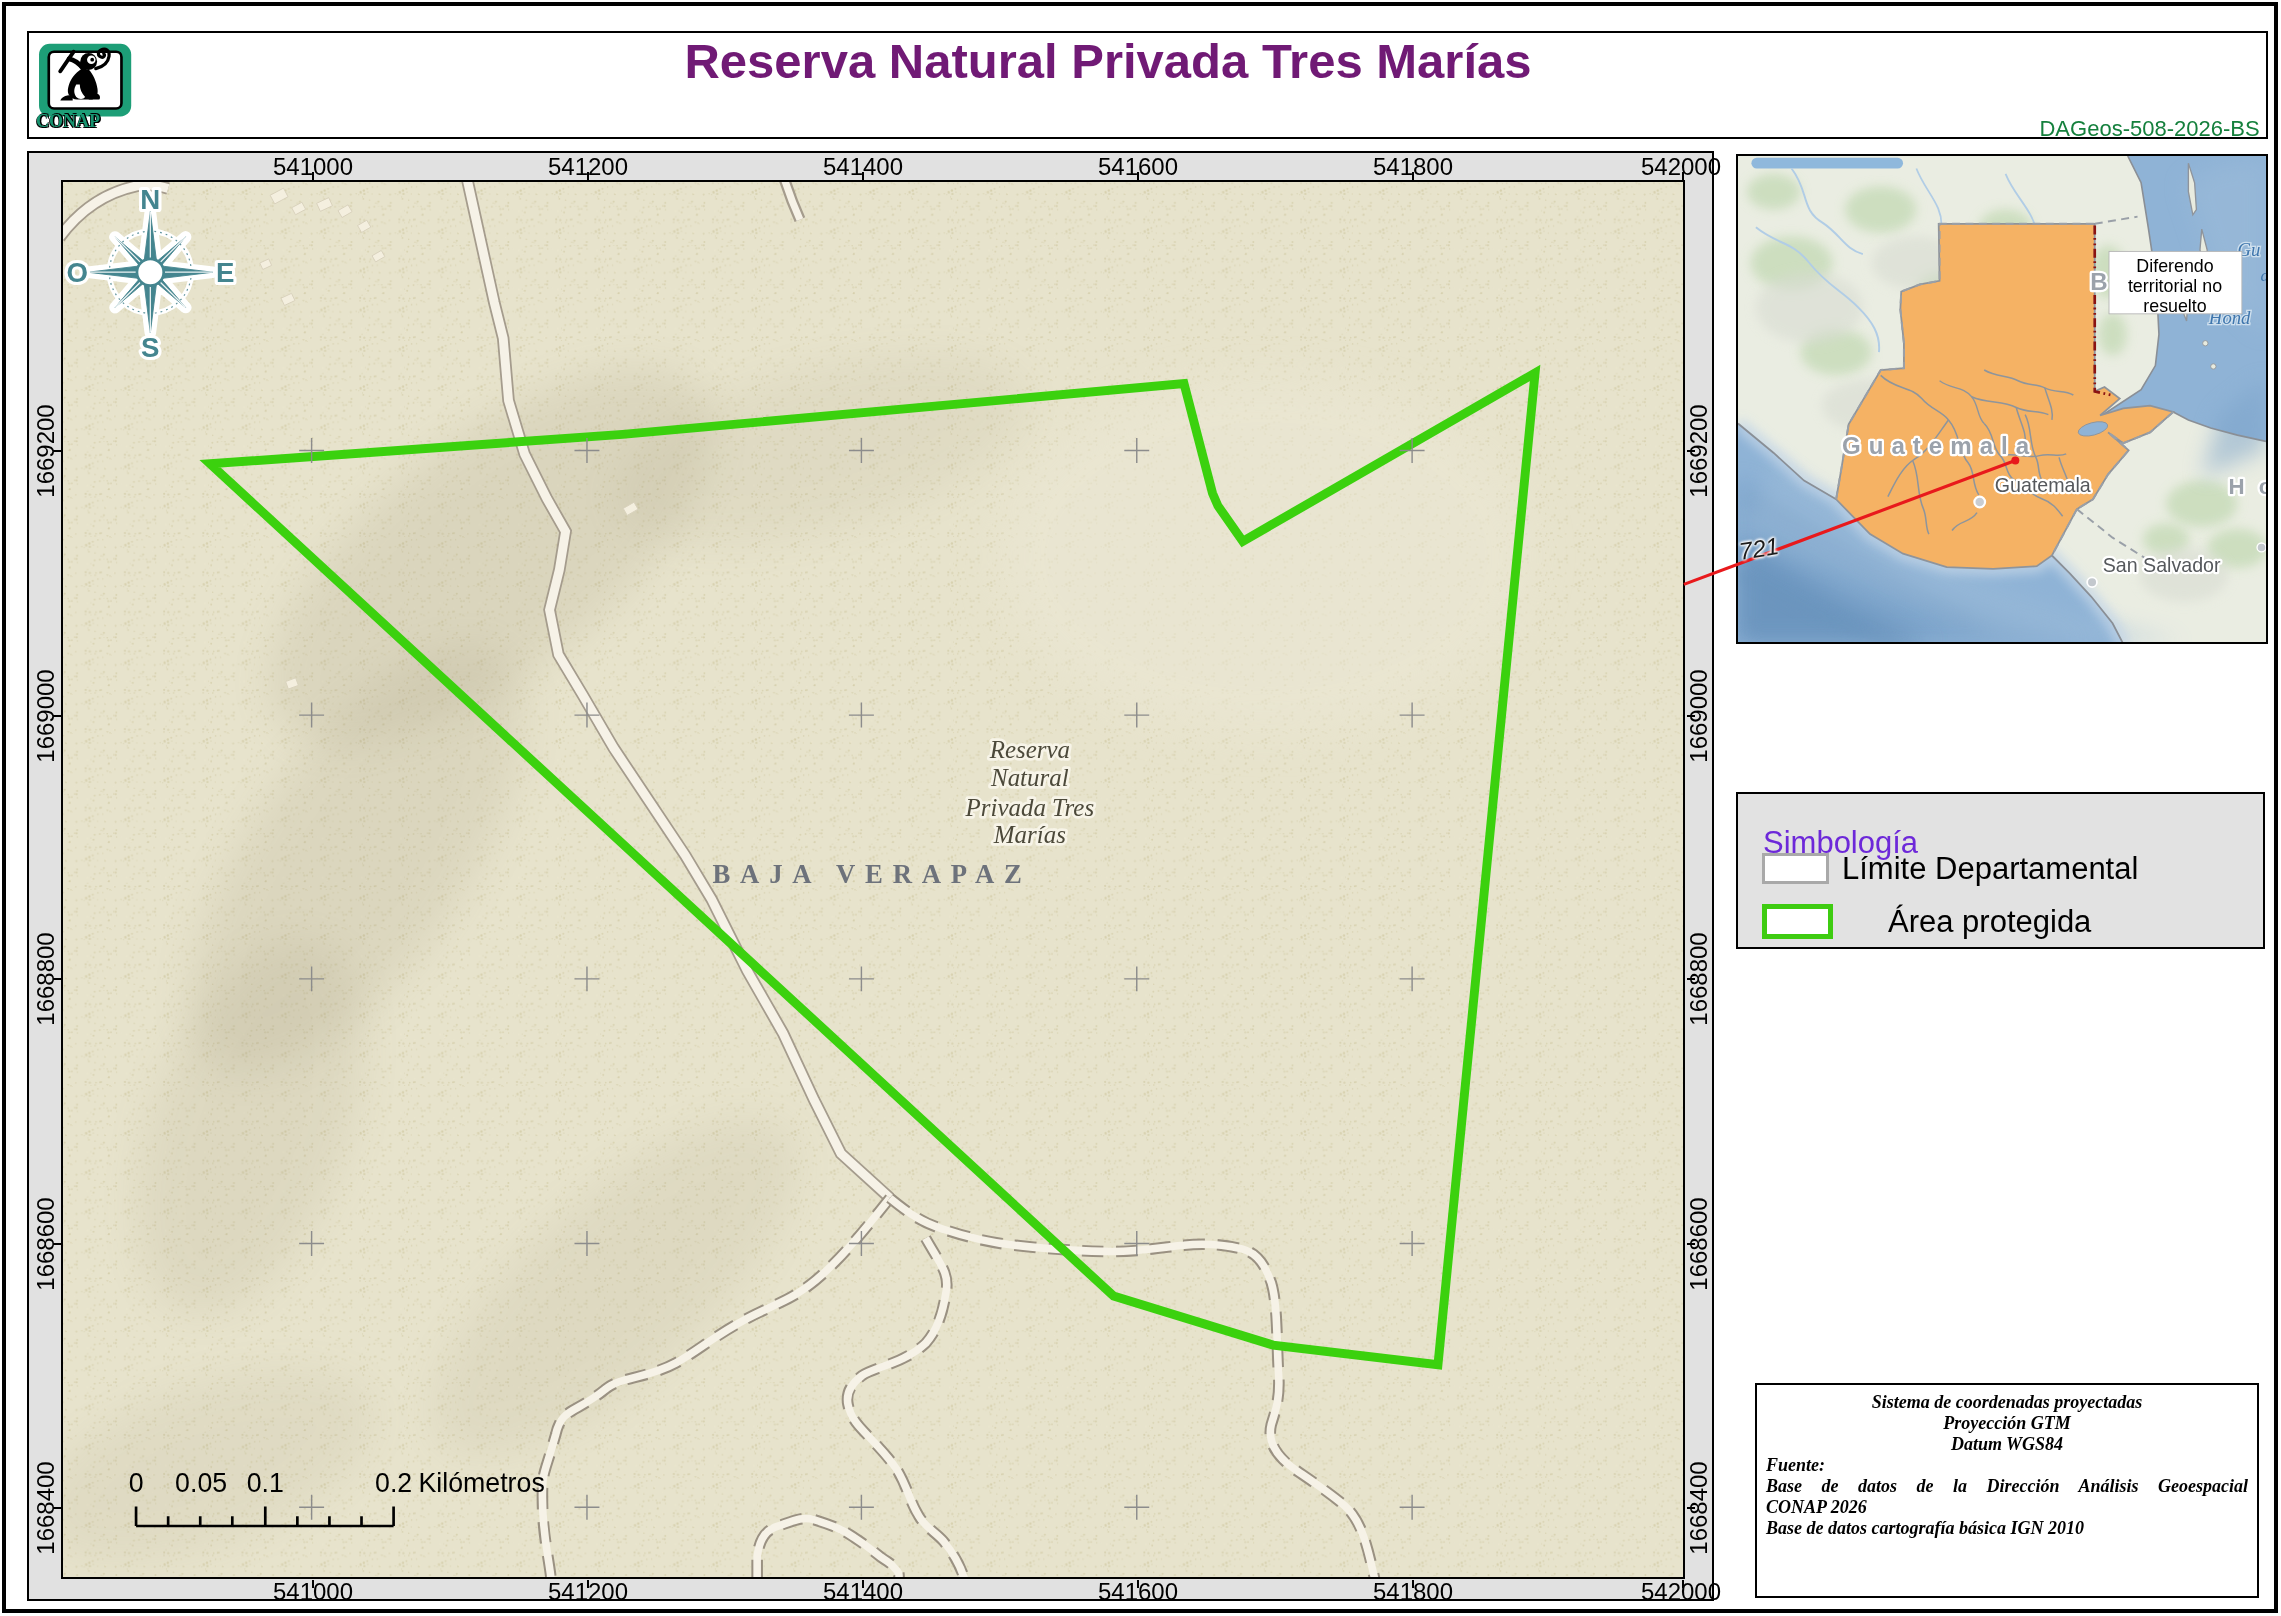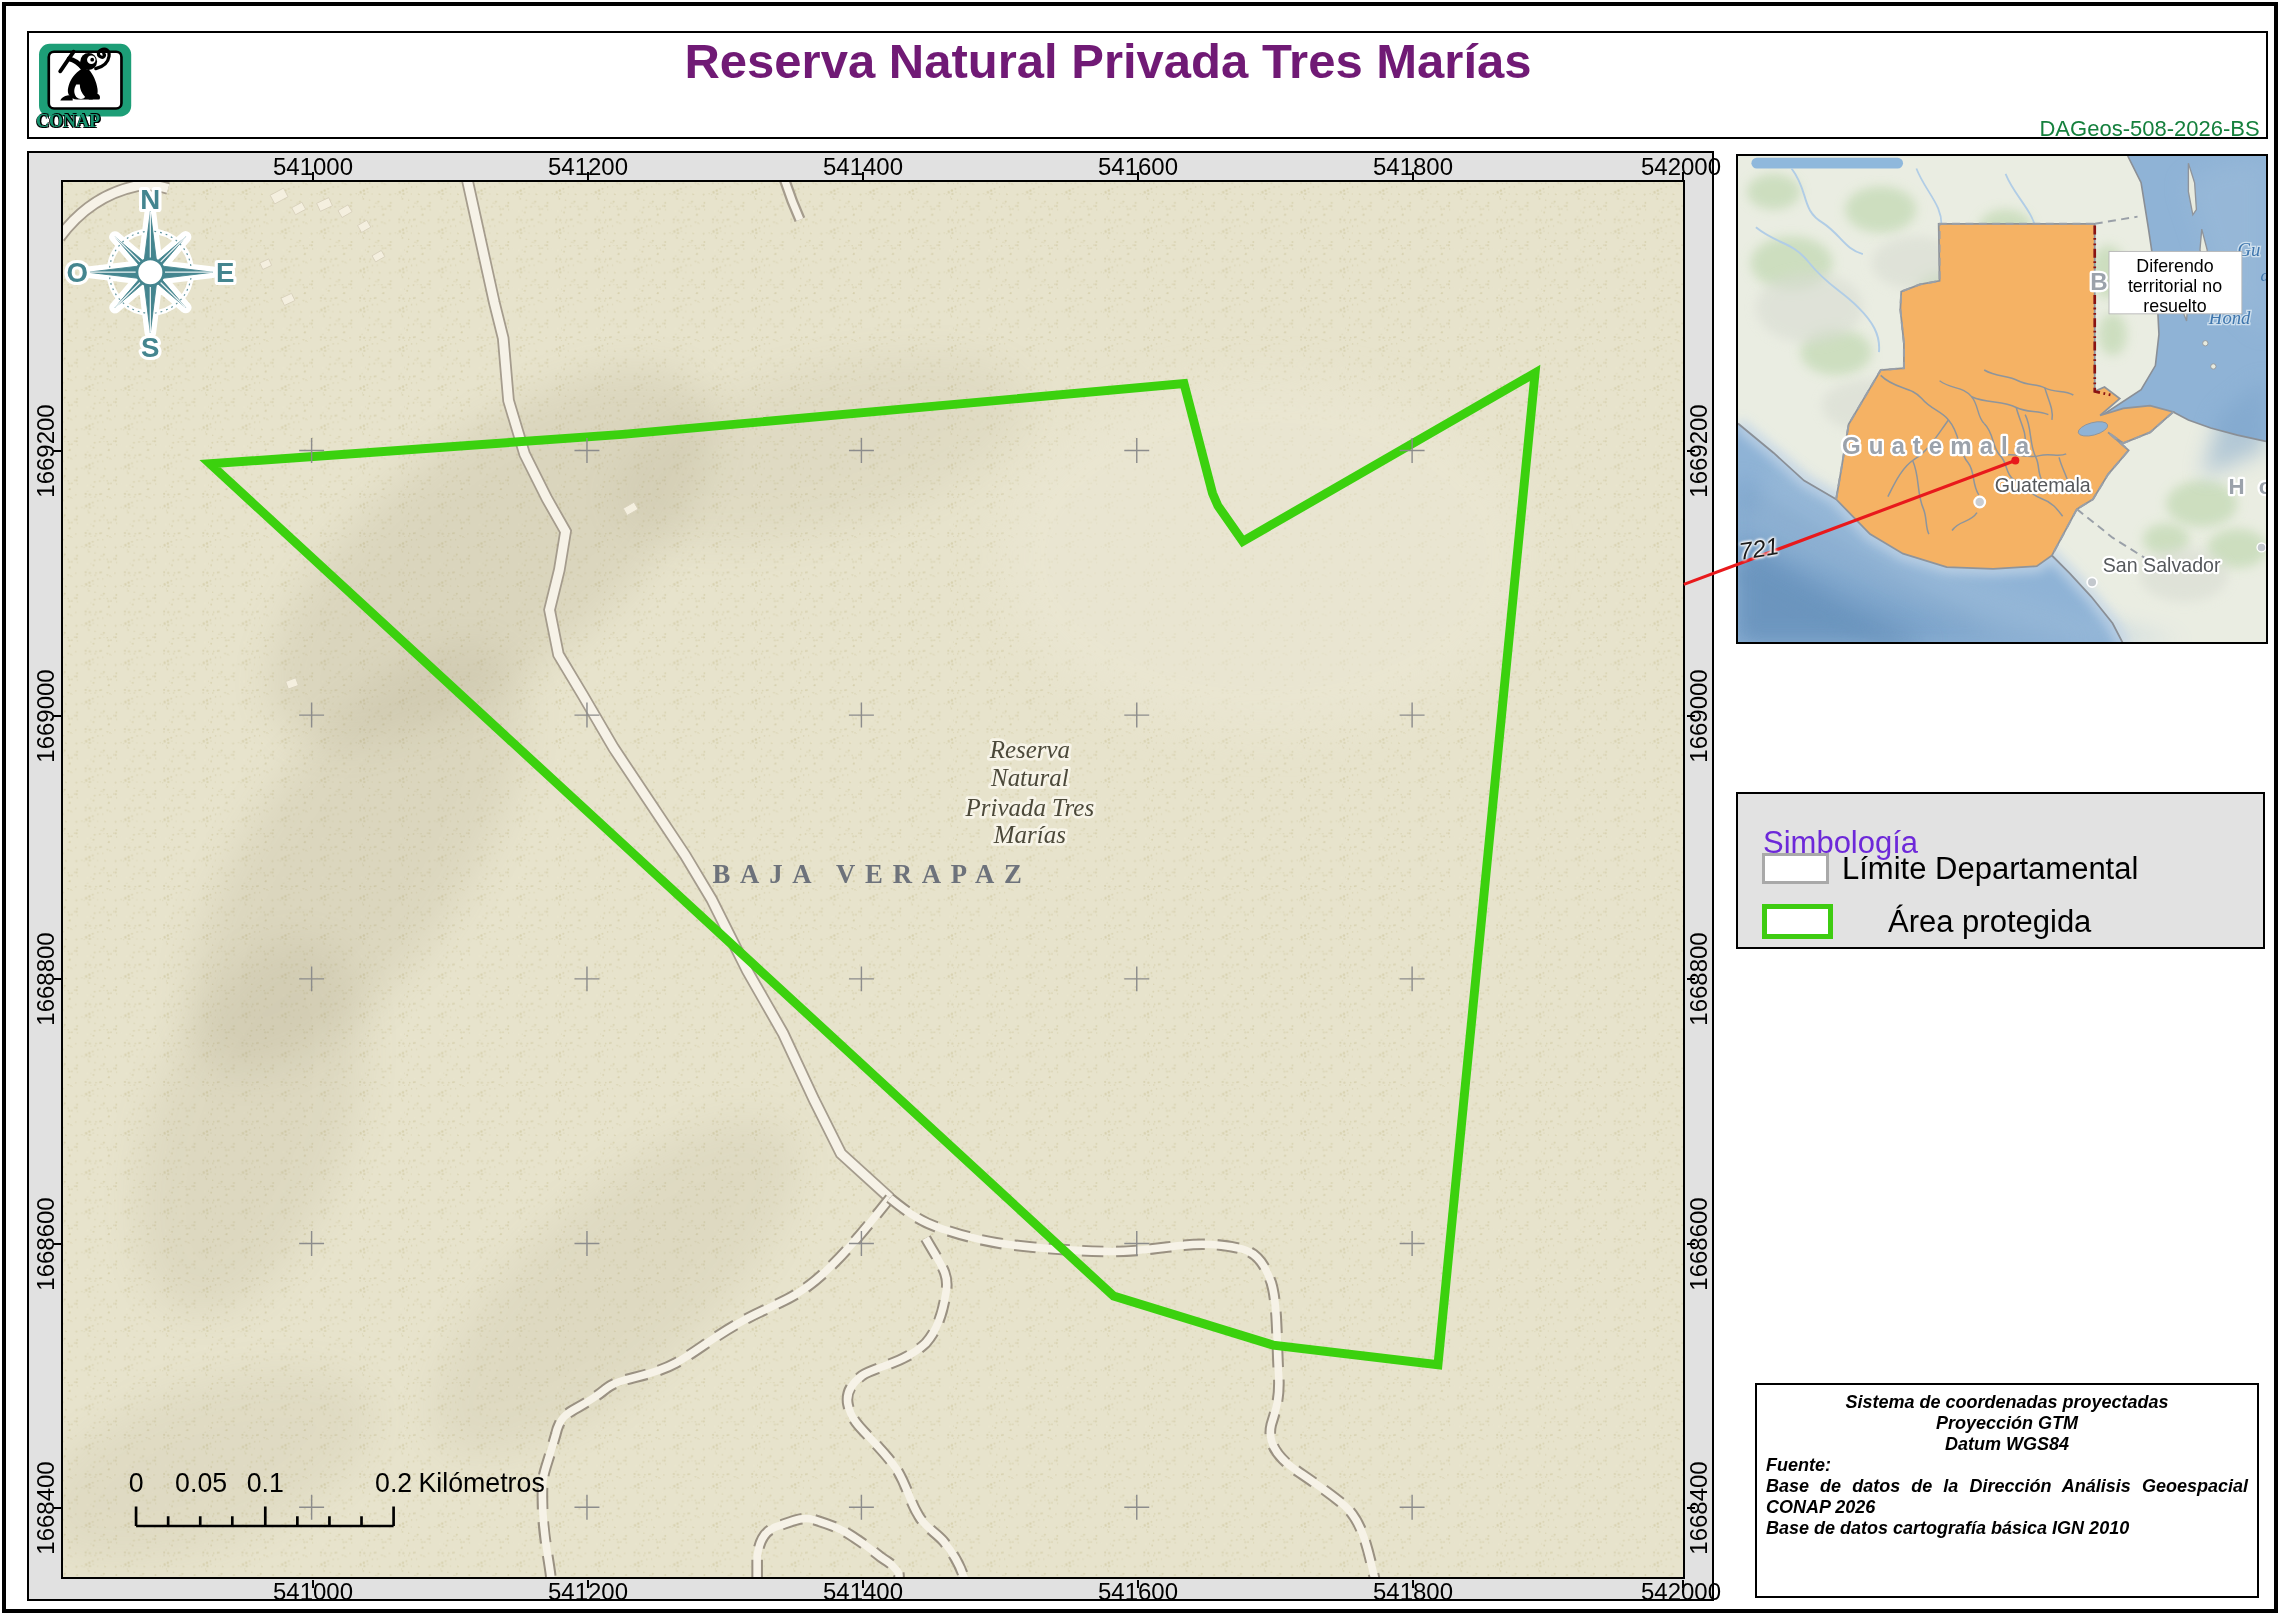--- a/index.html
+++ b/index.html
@@ -25,21 +25,21 @@
   #inset{position:absolute;left:1736px;top:154px;width:528px;height:486px;border:2.7px solid #000;background:#e9ece1;}
   
   #legend{position:absolute;left:1736px;top:792px;width:525px;height:153px;border:2.7px solid #000;background:#e2e2e2;}
   #legend .t{position:absolute;left:25px;top:12.5px;font-size:31px;color:#6d28d9;margin-top:18px;}
   .sw{position:absolute;left:24px;width:61px;height:25px;background:#fff;}
   #legend .r1{top:59px;border:3.6px solid #a9a9a9;}
   #legend .r2{top:110px;border:5.3px solid #3ecc11;}
   #legend .lt{position:absolute;left:104px;font-size:31px;color:#000;}
   
   #info{position:absolute;left:1755px;top:1383px;width:482px;height:193px;border:2.7px solid #000;background:#fff;
-        font-family:Liberation Sans, sans-serif;font-style:italic;font-weight:bold;font-size:18px;color:#000;
+        font-family:Liberation Serif, serif;font-style:italic;font-weight:bold;font-size:18px;color:#000;
         padding:7.1px 9px 10.7px 9px;line-height:21px;}
   #info .c{text-align:center;}
   #info .j{text-align:justify;text-align-last:justify;}
   #overlay{position:absolute;left:0;top:0;width:2281px;height:1616px;pointer-events:none;}
   #lab721{position:absolute;left:1739px;top:535px;font-family:"Liberation Sans",sans-serif;
       font-style:italic;font-size:24px;color:#1c1c1c;transform:rotate(-9deg);
       text-shadow:0 0 2.7px #fff,0 0 2.7px #fff,0 0 2.7px #fff,0 0 3.6px #fff,0 0 3.6px #fff;}
 </style>
 </head>
 <body>

